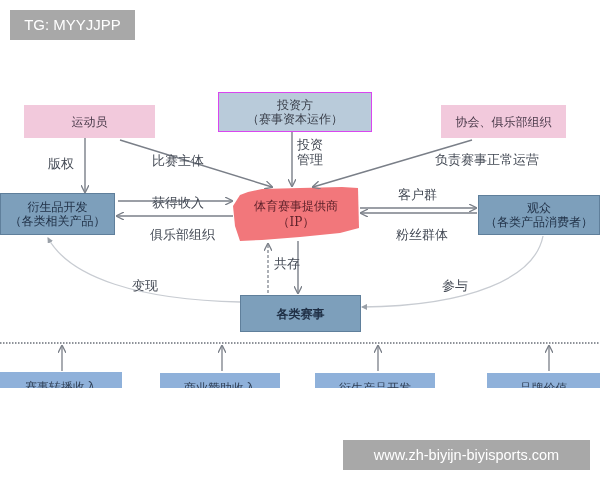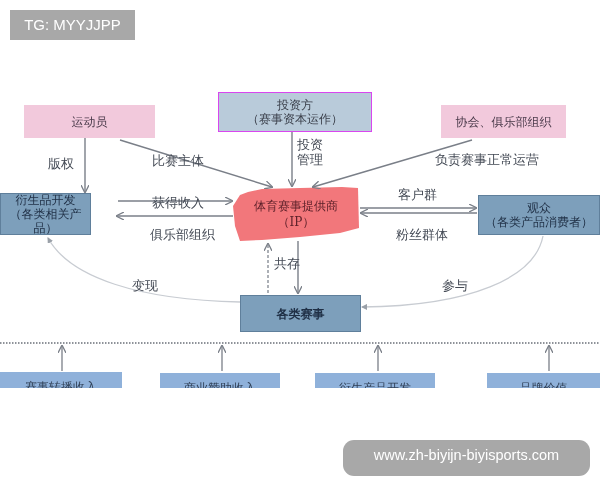--- a/index.html
+++ b/index.html
@@ -8,24 +8,24 @@
     background:#ffffff;
     font-family:"DejaVu Serif","Liberation Serif",serif;
   }
   .tag {
     position:absolute; left:10px; top:10px; width:125px; height:30px;
     background:#a8a8a8; color:#ffffff;
     font-family:"Liberation Sans","DejaVu Sans",sans-serif;
     font-size:15px; line-height:30px; text-align:center;
   }
   .watermark {
-    position:absolute; left:343px; top:440px; width:247px; height:36px;
+    position:absolute; left:343px; top:440px; width:247px; height:30px;
     background:#a8a8a8; color:#ffffff;
     font-family:"Liberation Sans","DejaVu Sans",sans-serif;
-    font-size:14.5px; line-height:30px; text-align:center;border-radius:11px;
+    font-size:14.5px; line-height:30px; text-align:center;
   }
   .diagram {
     position:absolute; left:0; top:88px; width:600px; height:300px;
     overflow:hidden; background:#ffffff;
   }
   svg.links { position:absolute; left:0; top:0; }
   .box {
     position:absolute; display:flex; flex-direction:column;
     align-items:center; justify-content:center; text-align:center;
     color:#3a3f4a; font-size:12px; line-height:14px; box-sizing:border-box;
@@ -97,21 +97,21 @@
     <span>运动员</span>
   </div>
   <div class="box lightblue" style="left:218px;top:4px;width:154px;height:40px;">
     <span>投资方</span>
     <span>（赛事资本运作）</span>
   </div>
   <div class="box pink" style="left:441px;top:17px;width:125px;height:33px;">
     <span>协会、俱乐部组织</span>
   </div>
 
-  <div class="box steel" style="left:0px;top:105px;width:91px;height:42px;">
+  <div class="box steel" style="left:0px;top:105px;width:115px;height:42px;">
     <span>衍生品开发</span>
     <span>（各类相关产品）</span>
   </div>
   <div class="center-ip">
     <span>体育赛事提供商</span>
     <span>（IP）</span>
   </div>
   <div class="box steel" style="left:240px;top:207px;width:121px;height:37px;font-weight:bold;">
     <span>各类赛事</span>
   </div>

